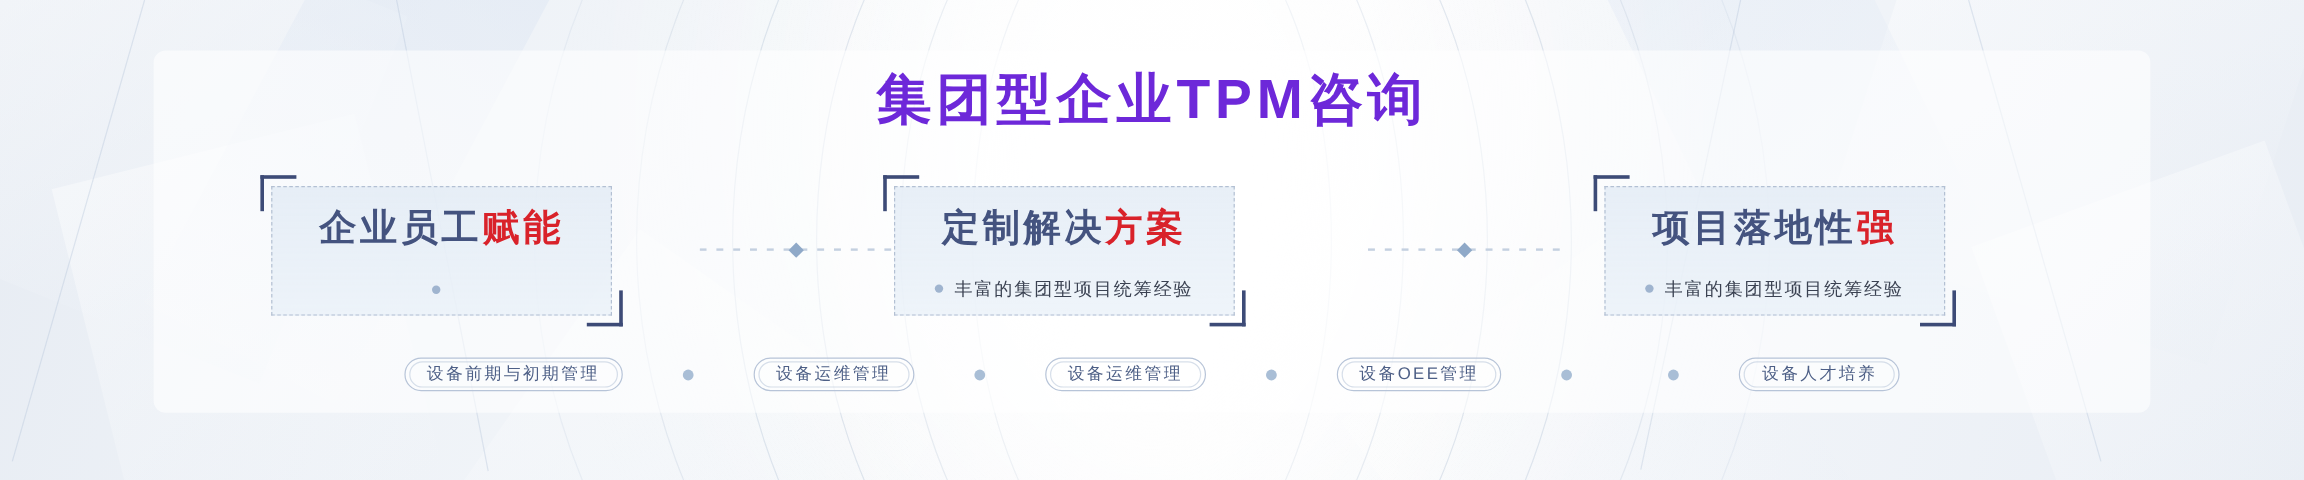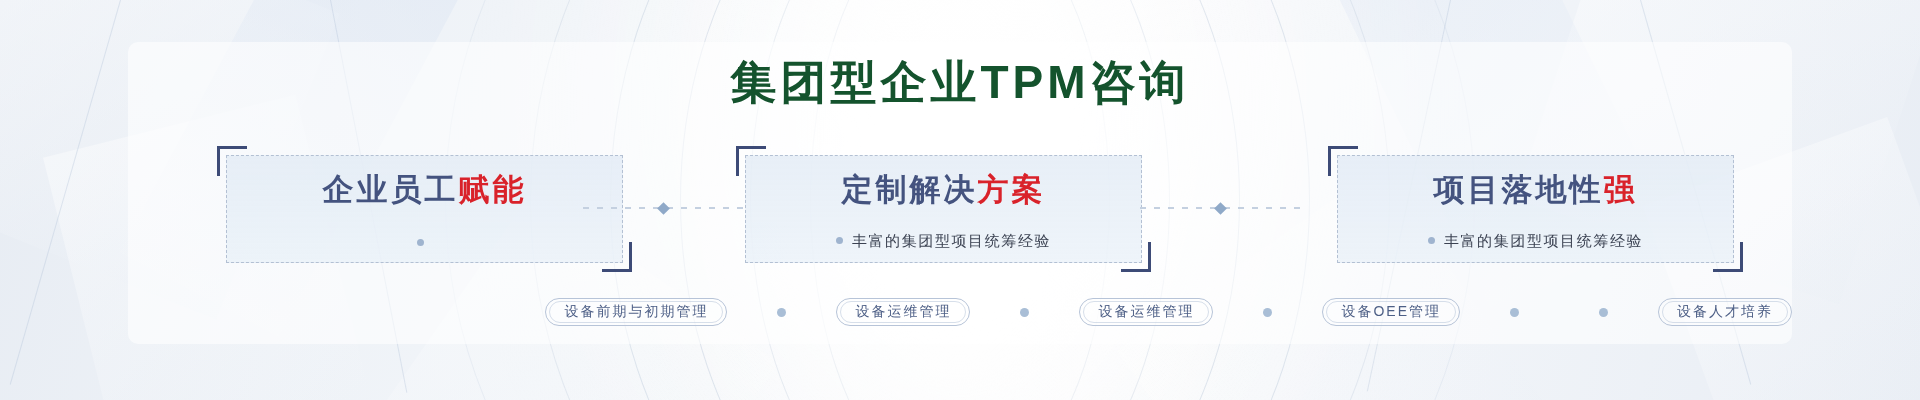--- a/index.html
+++ b/index.html
@@ -61,33 +61,33 @@
     border-radius:10px;
   }
 
   
   .title{
     position:absolute; left:0; right:0; top:52px;
     text-align:center;
     font-size:46px;
     font-weight:700;
     letter-spacing:4px;
-    color:#14532d;
+    color:#6d28d9;
     white-space:nowrap;
   }
 
   
   .cards{
     position:absolute;
     left:128px; top:155px; width:1664px; height:115px;
   }
   .card{
     position:absolute;
     top:0;
-    width:397px;
+    width:284px;
     height:108px;
     border:1px dashed #b3c0d3;
     background:linear-gradient(180deg, rgba(226,235,245,.80), rgba(232,240,248,.72));
     padding-left:37px;
   }
   .card.c1{ left:98px; }
   .card.c2{ left:617px; }
   .card.c3{ left:1209px; }
 
   
@@ -141,21 +141,21 @@
     background:#8fa9c8;
     transform:rotate(45deg);
   }
 
   
   .pills{
     position:absolute;
     left:128px; top:292px; width:1664px; height:40px;
     display:flex;
     align-items:center;
-    justify-content:flex-end;
+    justify-content:center;
     gap:20px;
   }
   .pill{
     position:relative;
     height:28px;
     padding:0 18px;
     display:inline-flex;
     align-items:center;
     justify-content:center;
     border:1px solid #b7c4d8;

